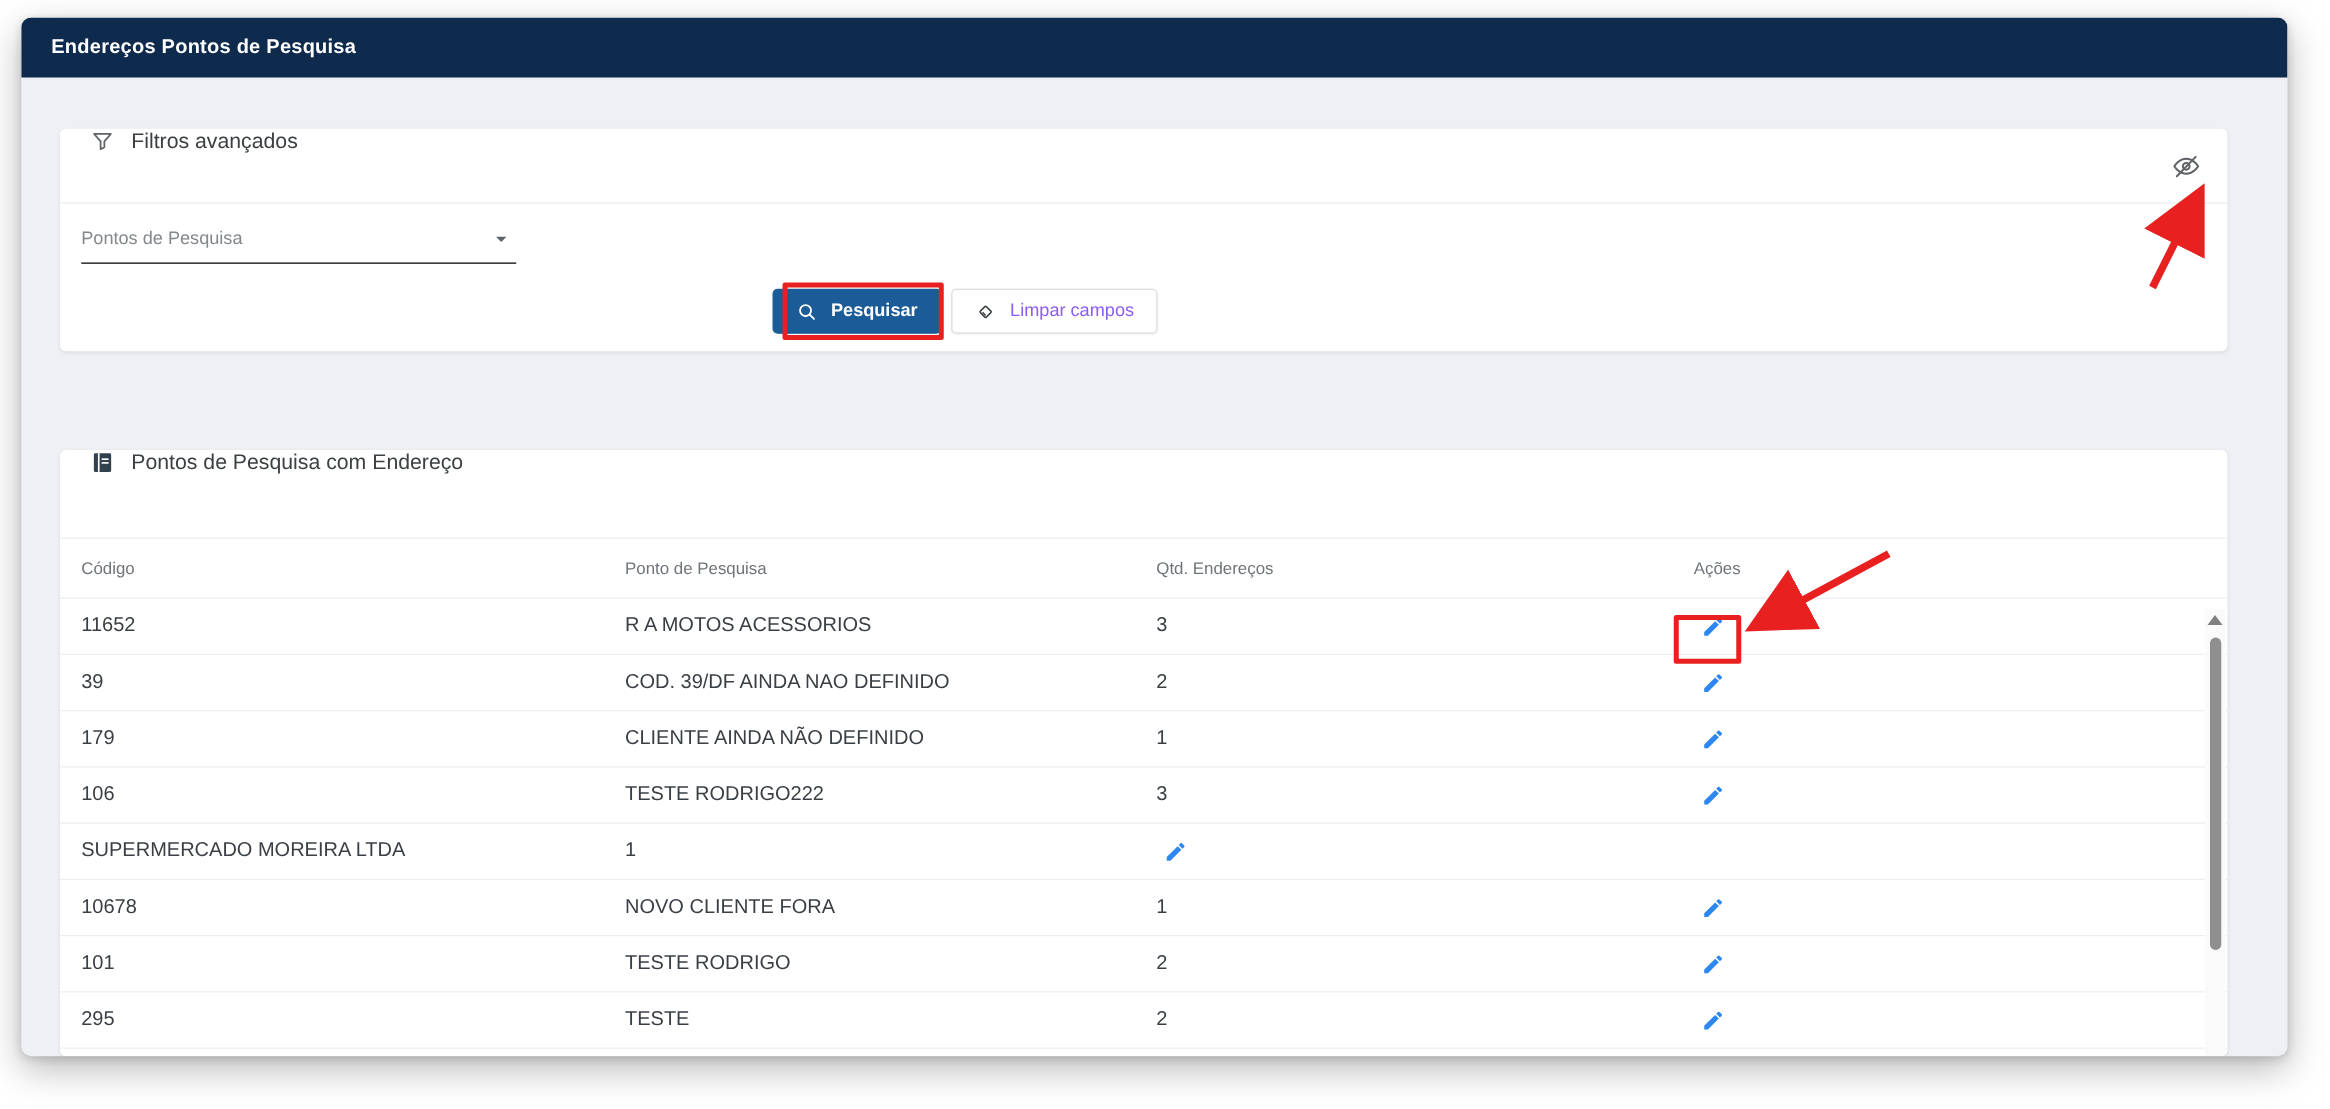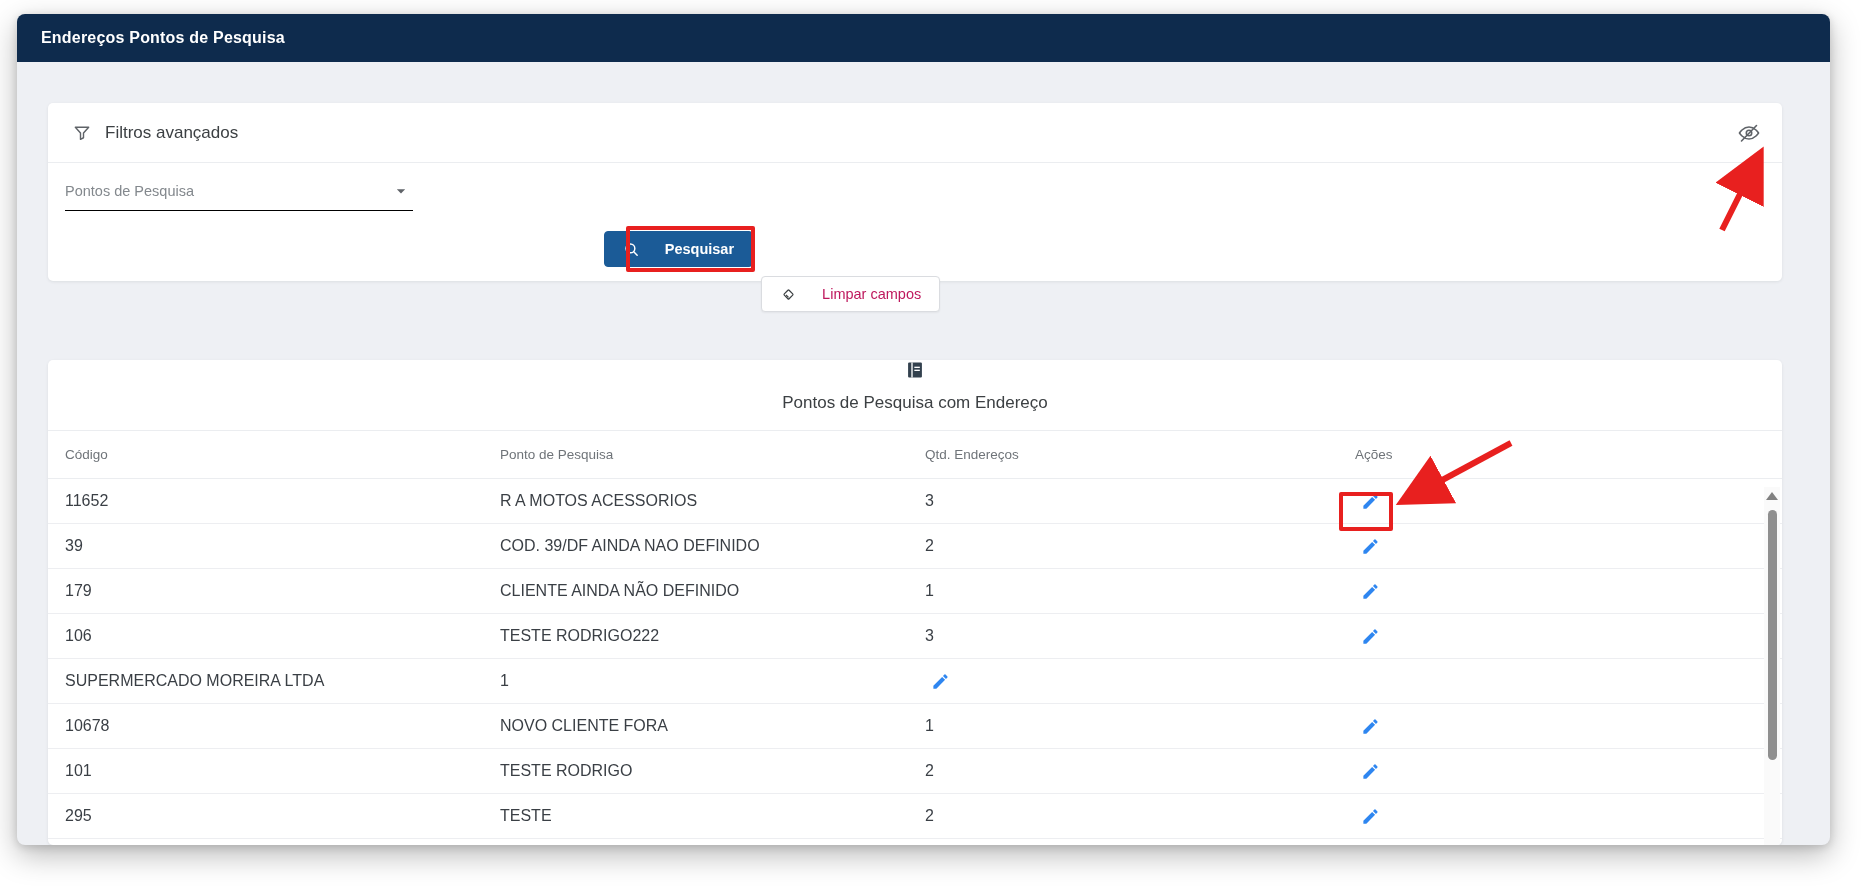--- a/index.html
+++ b/index.html
@@ -18,25 +18,25 @@
   }
 
   .card {
     position:absolute; background:#ffffff; border-radius:5px;
     box-shadow:0 1px 3px rgba(60,64,67,.10);
   }
   #filters-card { left:31px; top:89px; width:1734px; height:178px; }
   #table-card   { left:31px; top:346px; width:1734px; height:485px; overflow:hidden; }
 
   .card-header {
-    height:60px; display:flex; align-items:center; gap:13px;
+    height:60px; display:flex; align-items:flex-start; gap:13px;
     padding:0 24px; border-bottom:1px solid #ebedf0;
     color:#3c4043; font-size:17px; position:relative;
   }
-  #table-card .card-header { height:71px;flex-direction:column; }
+  #table-card .card-header { height:71px; }
 
   .icon { display:inline-flex; align-items:center; justify-content:center; flex:0 0 auto; }
 
   .eye-btn {
     position:absolute; right:18px; top:15px; width:30px; height:30px;
     background:none; border:none; cursor:pointer;
     display:flex; align-items:center; justify-content:center;
   }
 
   
@@ -49,25 +49,25 @@
   .field-label { color:#83888d; font-size:14.5px; }
 
   
   .actions-row {
     position:absolute; left:0; top:128px; width:100%;
     display:flex; justify-content:center; gap:8px;
     transform:translateX(-143px);
   }
   .btn {
     height:36px; border-radius:4px; display:inline-flex; align-items:center;
-    gap:25px; padding:0 18px; font-size:14.5px; cursor:pointer;
+    gap:11px; padding:0 18px; font-size:14.5px; cursor:pointer;
     font-family:"Liberation Sans", sans-serif;
   }
   .btn-primary { background:#1b5b97; border:1px solid #1b5b97; color:#ffffff; font-weight:600; }
-  .btn-outline { background:#ffffff; border:1px solid #dadce0; color:#be185d; box-shadow:0 1px 2px rgba(0,0,0,.05);margin-top:45px; }
+  .btn-outline { background:#ffffff; border:1px solid #dadce0; color:#8b5cf6; box-shadow:0 1px 2px rgba(0,0,0,.05); }
 
   
   .thead-row, .trow {
     display:grid; grid-template-columns:435px 425px 430px 1fr;
     align-items:center; padding-left:17px;
   }
   .thead-row {
     height:48px; border-bottom:1px solid #ebedf0;
     color:#6f7479; font-size:13.5px;
   }

